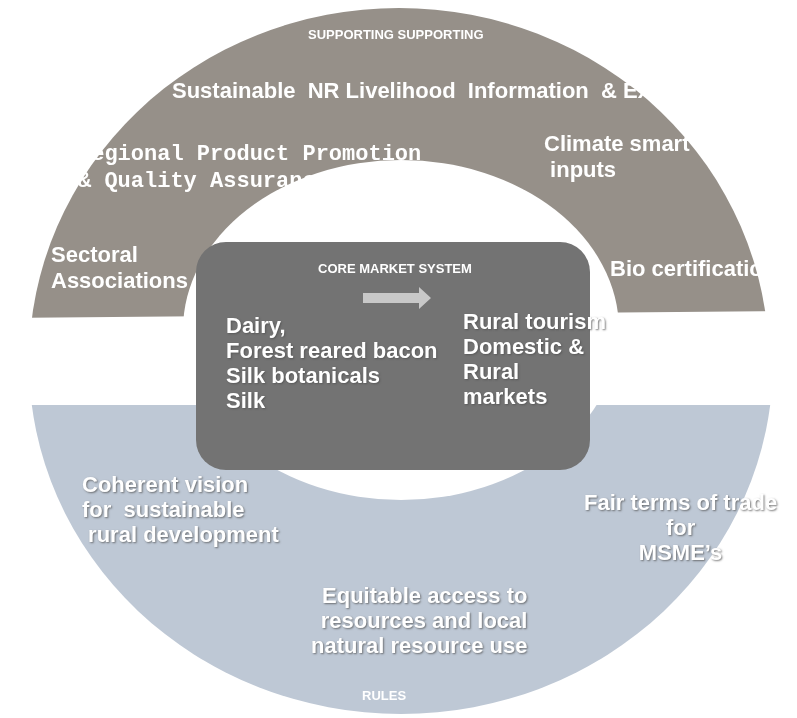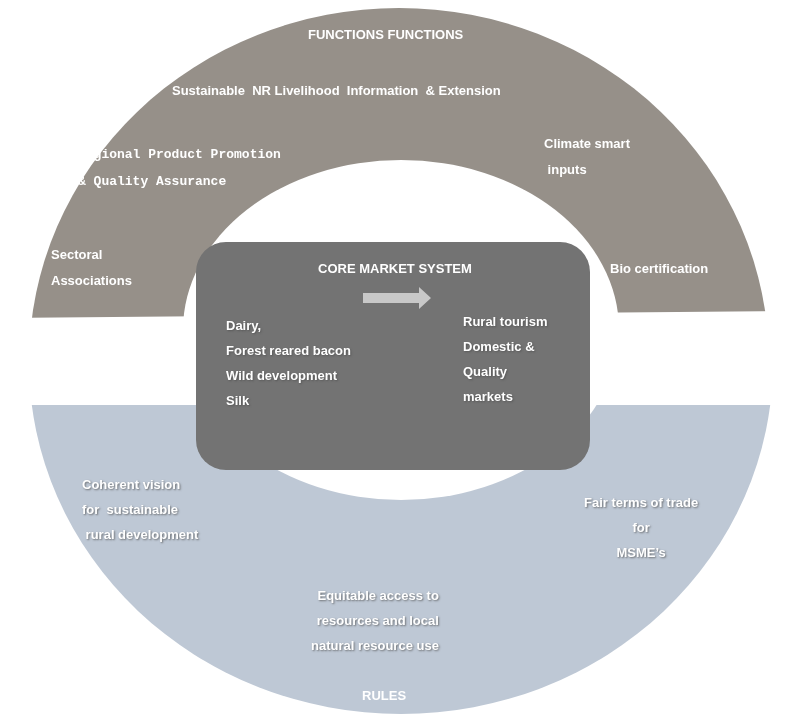--- a/index.html
+++ b/index.html
@@ -1,19 +1,19 @@
 <!DOCTYPE html>
 <html><head>
 <meta charset="utf-8">
 <style>
   html, body { margin: 0; padding: 0; background: #ffffff; }
   body { width: 797px; height: 718px; position: relative; overflow: hidden;
          font-family: "Liberation Sans", "DejaVu Sans", sans-serif; }
   #ring { position: absolute; left: 0; top: 0; }
-  .lbl { position: absolute; color: #ffffff; font-weight: bold; font-size: 13px;
+  .lbl { position: absolute; color: #ffffff; font-weight: bold; font-size: 22px;
          line-height: 26px; white-space: pre; }
   .sm { font-size: 13px; line-height: 16px; }
   .shadow { text-shadow: 1px 1px 2px rgba(80,80,80,0.75); }
   .core { position: absolute; left: 196px; top: 242px; width: 394px; height: 228px;
           background: #737373; border-radius: 30px; }
   .arrow { position: absolute; left: 363px; top: 287px; }
 </style>
 </head>
 <body>
 
@@ -29,37 +29,37 @@
       <rect x="0" y="0" width="797" height="718" fill="#fff"></rect>
       <ellipse cx="401" cy="330" rx="218" ry="170" fill="#000"></ellipse>
     </mask>
   </defs>
   <g mask="url(#hole)">
     <ellipse cx="399" cy="362" rx="370" ry="354" fill="#969089" clip-path="url(#clipTop)"></ellipse>
     <ellipse cx="401" cy="362" rx="372" ry="352" fill="#bec8d5" clip-path="url(#clipBot)"></ellipse>
   </g>
 </svg>
 
-<div class="lbl sm" style="left:308px; top:27px;">FUNCTIONS FUNCTIONS</div>
+<div class="lbl sm" style="left:308px; top:27px;">SUPPORTING SUPPORTING</div>
 <div class="lbl" style="left:172px; top:78px;">Sustainable  NR Livelihood  Information  &amp; Extension</div>
 <div class="lbl" style="left:78px; top:141px; line-height:27px;font-family:Liberation Mono, monospace;">Regional Product Promotion
 &amp; Quality Assurance</div>
 <div class="lbl" style="left:544px; top:131px;">Climate smart
  inputs</div>
 <div class="lbl" style="left:51px; top:242px;">Sectoral
 Associations</div>
 <div class="lbl" style="left:610px; top:256px;text-align:center;">Bio certification</div>
 
 <div class="core"></div>
 <div class="lbl sm" style="left:318px; top:261px;">CORE MARKET SYSTEM</div>
 <svg class="arrow" width="70" height="22" viewBox="0 0 70 22">
   <polygon points="0,6 56,6 56,0 68,11 56,22 56,16 0,16" fill="#c8c8c8"></polygon>
 </svg>
-<div class="lbl shadow" style="left:226px; top:313px; line-height:25px;"><div>Dairy,</div><div>Forest reared bacon</div><div>Wild development</div><div>Silk</div></div>
-<div class="lbl shadow" style="left:463px; top:309px; line-height:25px;"><div>Rural tourism</div><div>Domestic &amp;</div><div>Quality</div><div>markets</div></div>
+<div class="lbl shadow" style="left:226px; top:313px; line-height:25px;"><div>Dairy,</div><div>Forest reared bacon</div><div>Silk botanicals</div><div>Silk</div></div>
+<div class="lbl shadow" style="left:463px; top:309px; line-height:25px;"><div>Rural tourism</div><div>Domestic &amp;</div><div>Rural</div><div>markets</div></div>
 
 <div class="lbl shadow" style="left:74px; top:472px; line-height:25px;margin-left:8px;">Coherent vision
 for  sustainable
  rural development</div>
 <div class="lbl shadow" style="left:584px; top:490px; line-height:25px;text-align:center;">Fair terms of trade
 for
 MSME’s</div>
 <div class="lbl shadow" style="left:311px; top:583px; line-height:25px; text-align:right;">Equitable access to
 resources and local
 natural resource use</div>

